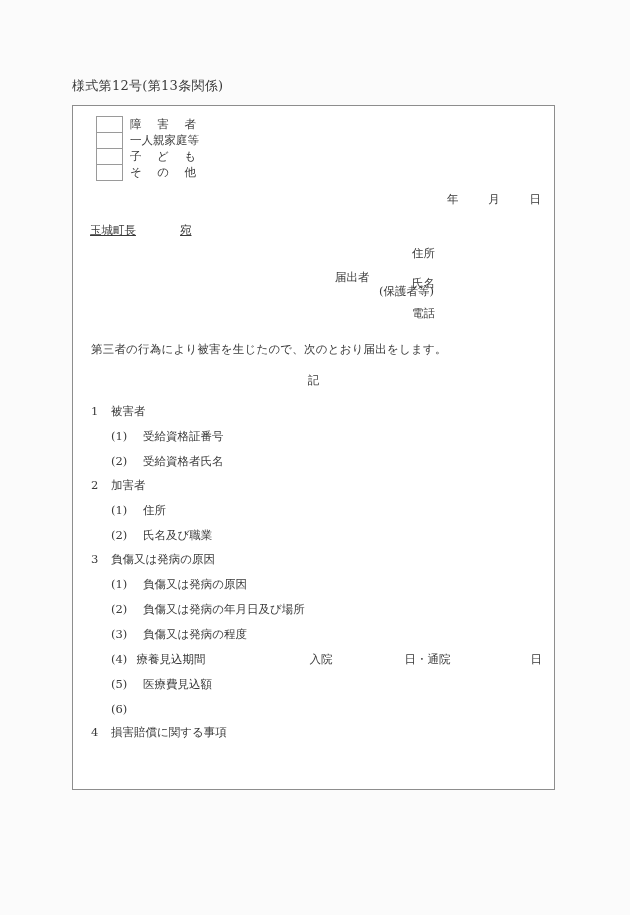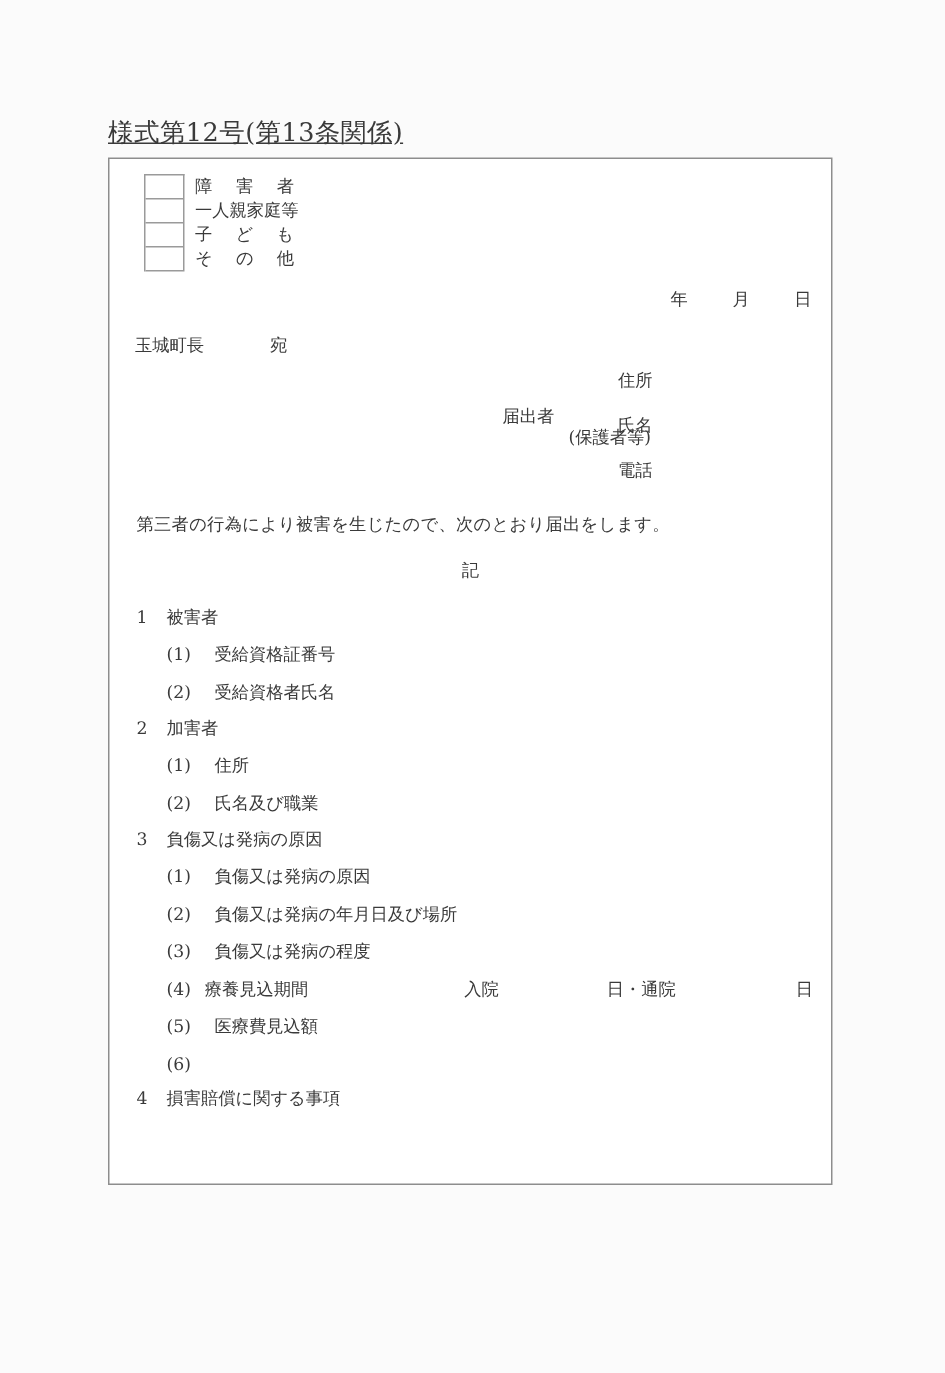--- a/index.html
+++ b/index.html
@@ -15,25 +15,24 @@
     position: relative;
     overflow: hidden;
   }
   .page { position: absolute; inset: 0; }
 
   
   .form-number {
     position: absolute;
     left: 72px;
     top: 77px;
-    font-size: 17px;
+    font-size: 13px;
     letter-spacing: 0.3px;
     white-space: nowrap;
     color: #3a3a3a;
-    text-decoration: underline;
   }
 
   
   .frame {
     position: absolute;
     left: 72px;
     top: 105px;
     width: 483px;
     height: 685px;
     border: 1px solid #8d8d8d;
@@ -100,20 +99,21 @@
     white-space: nowrap;
   }
 
   
   .addressee {
     position: absolute;
     left: 17px;
     top: 117px;
     font-size: 11.5px;
     white-space: nowrap;
+    text-decoration: underline;
   }
   .addressee .suffix { margin-left: 44px; }
 
   
   .submitter {
     position: absolute;
     left: 262px;
     top: 140px;
     display: flex;
     align-items: center;

